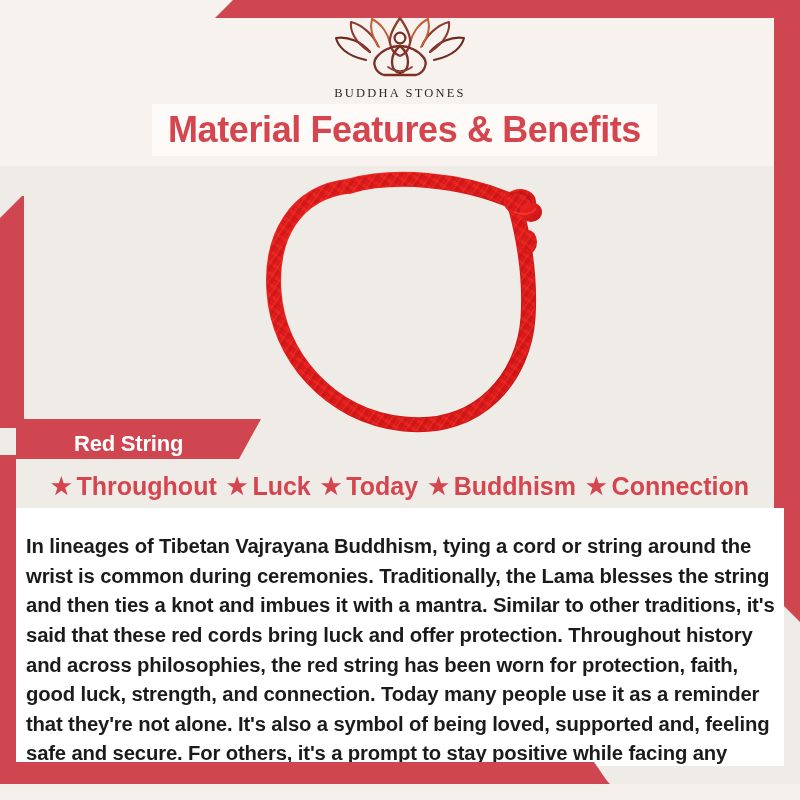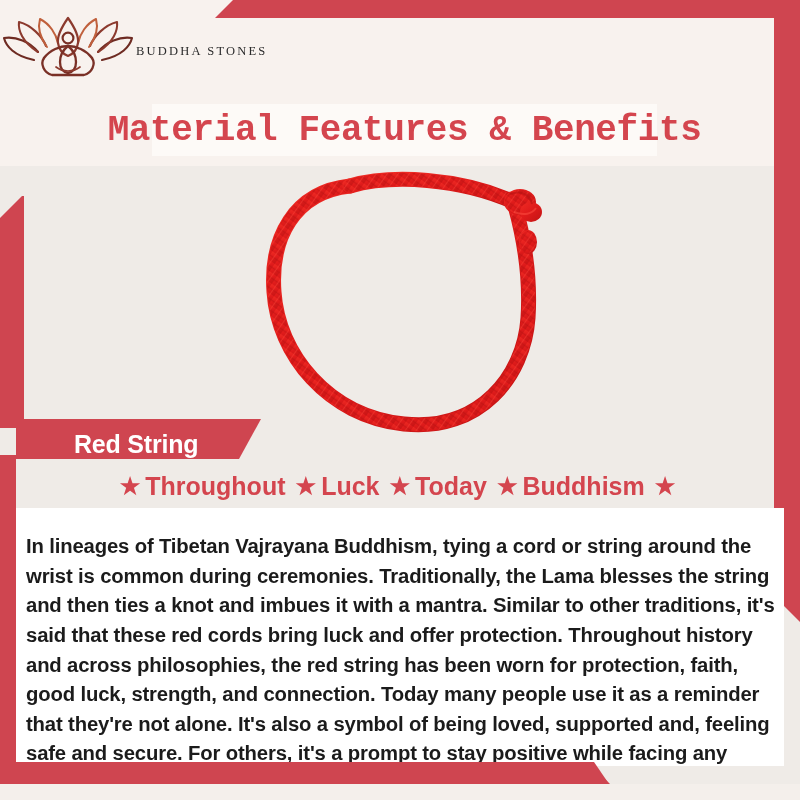--- a/index.html
+++ b/index.html
@@ -77,42 +77,41 @@
     width: 610px; height: 22px;
     background: #cf4550;
     clip-path: polygon(0 0, calc(100% - 22px) 0, 100% 100%, 0 100%);
   }
   
   .logo-wrap {
     position: absolute;
     left: 0; top: 16px;
     width: 800px;
     display: flex;
-    flex-direction: row;
+    flex-direction: column;
     align-items: center;
   }
   .logo-mark { display:block; }
   .logo-word {
     margin-top: 2px;
     font-family: "Liberation Serif", serif;
     font-size: 12.5px;
     letter-spacing: 2.2px;
     color: #2b2b2b;
     font-weight: 400;
   }
   
   .title-banner {
     position: absolute;
     left: 152px; top: 104px;
     width: 505px; height: 52px;
     background: #fdfaf7;
     display: flex;
     align-items: center;
     justify-content: center;
-    font-family: Liberation Mono, monospace;
   }
   .title-text {
     font-size: 36px;
     font-weight: bold;
     color: #d4454e;
     letter-spacing: -0.4px;
     white-space: nowrap;
   }
   
   .product {
@@ -125,21 +124,21 @@
     position: absolute;
     left: 16px; top: 419px;
     width: 245px; height: 40px;
     background: #cf4550;
     clip-path: polygon(0 0, 100% 0, calc(100% - 22px) 100%, 0 100%);
     display: flex;
     align-items: center;
   }
   .label-text {
     color: #ffffff;
-    font-size: 25px;
+    font-size: 22px;
     font-weight: bold;
     margin-left: 58px;
     letter-spacing: -0.2px;
     margin-top: 10px;
   }
   
   .benefits {
     position: absolute;
     left: 0; top: 466px;
     width: 800px; height: 40px;
@@ -275,20 +274,21 @@
     <span class="benefit">
       <span class="star">★</span>
       <span>Today</span>
     </span>
     <span class="benefit">
       <span class="star">★</span>
       <span>Buddhism</span>
     </span>
     <span class="benefit">
       <span class="star">★</span>
+      <span>Connection</span>
     </span>
   </div>
 
   <div class="copy-card">
     <p class="copy-text">In lineages of Tibetan Vajrayana Buddhism, tying a cord or string around the wrist is common during ceremonies. Traditionally, the Lama blesses the string and then ties a knot and imbues it with a mantra. Similar to other traditions, it's said that these red cords bring luck and offer protection. Throughout history and across philosophies, the red string has been worn for protection, faith, good luck, strength, and connection. Today many people use it as a reminder that they're not alone. It's also a symbol of being loved, supported and, feeling safe and secure. For others, it's a prompt to stay positive while facing any adversity.</p>
   </div>
 
   <div class="band-bottom"></div>
   <div class="band-bottom-2"></div>
   <div class="band-bottom-red"></div>

